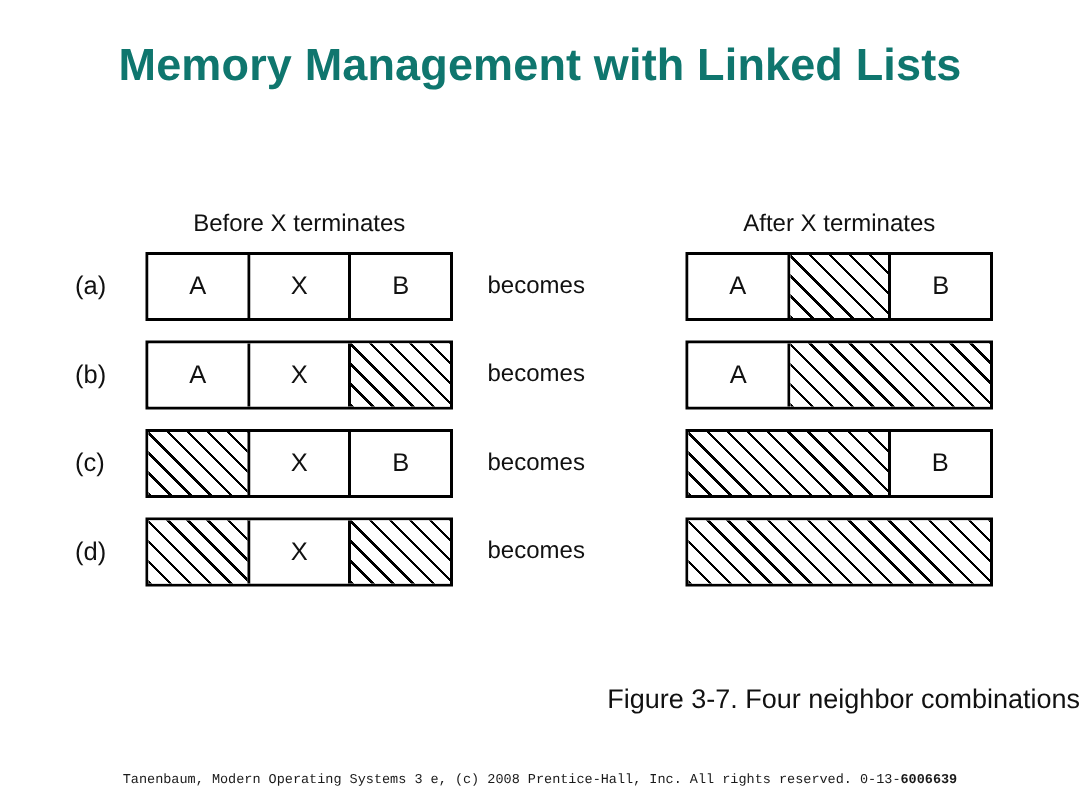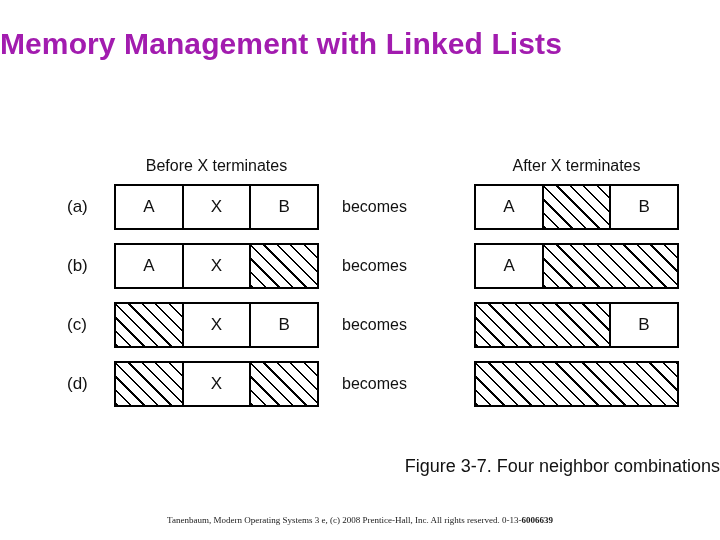--- a/index.html
+++ b/index.html
@@ -15,35 +15,35 @@
     overflow: hidden;
     position: relative;
   }
 
   
   .slide-title {
     position: absolute;
     top: 27px;
     left: 0;
     width: 720px;
+    text-align: center;
     font-size: 30px;
     font-weight: bold;
-    color: #a21caf;
+    color: #0f766e;
     letter-spacing: 0.1px;
     white-space: nowrap;
   }
 
   
   .figure {
     position: absolute;
-    top: 156px;
+    top: 140px;
     left: 0;
     width: 679px;
     height: 275px;
-    margin-left: 17px;
   }
 
   .col-header {
     position: absolute;
     font-size: 16px;
     font-weight: normal;
     color: #111111;
     white-space: nowrap;
   }
   .col-header.before { left: 97px;  top: 1px; width: 205px; text-align: center; }
@@ -139,21 +139,21 @@
     color: #111111;
   }
   .caption .line { display: block; white-space: nowrap; text-align: right; }
 
   .credit {
     position: absolute;
     top: 515px;
     left: 0;
     width: 720px;
     text-align: center;
-    font-family: Liberation Serif, serif;
+    font-family: Liberation Mono, monospace;
     font-size: 9px;
     color: #1a1a1a;
     white-space: nowrap;
   }
   .credit .isbn-bold { font-weight: bold; }
 </style>
 </head>
 <body>
 
 <div class="slide-title">Memory Management with Linked Lists</div>

